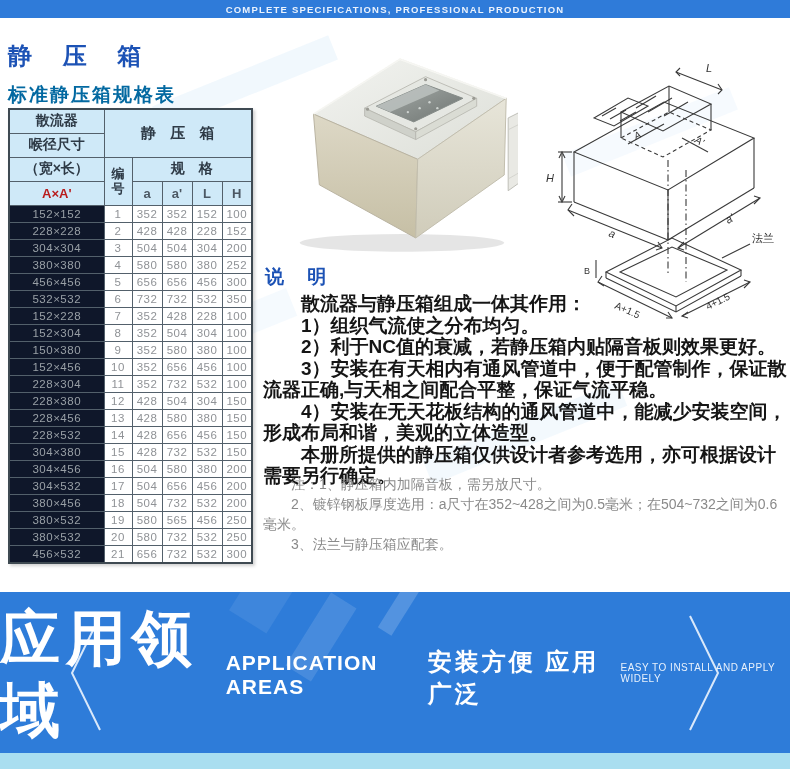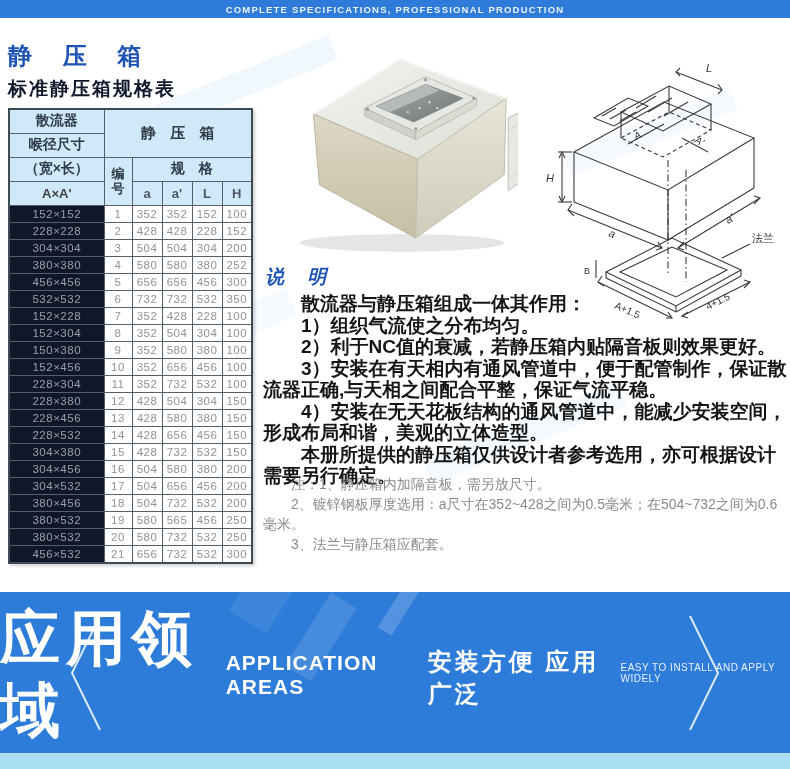--- a/index.html
+++ b/index.html
@@ -22,54 +22,54 @@
   .wm1 { left:150px; top:70px;  width:190px; height:26px; }
   .wm2 { left:70px;  top:330px; width:230px; height:30px; background:rgba(140,195,240,.09); }
   .wm3 { left:420px; top:420px; width:210px; height:26px; background:rgba(140,195,240,.10); }
   .wm4 { left:560px; top:120px; width:180px; height:24px; background:rgba(140,195,240,.08); }
   
   .main-title {
     position:absolute; left:8px; top:40px;
     color:#1c52b5; font-size:24px; font-weight:bold; letter-spacing:12px;
   }
   .sub-title {
-    position:absolute; left:8px; top:76px;
-    color:#0f172a; font-size:19px; font-weight:bold; letter-spacing:2px;
+    position:absolute; left:8px; top:82px;
+    color:#0369a1; font-size:19px; font-weight:bold; letter-spacing:2px;
   }
   
   table.spec {
     position:absolute; left:8px; top:108px; width:243px;
     border-collapse:collapse; table-layout:fixed;
     border:2px solid #3f4a52; background:#ffffff;
     box-shadow:2px 2px 3px rgba(0,0,0,.18);
   }
   table.spec td {
     border:1px solid #53606b; text-align:center; vertical-align:middle;
     overflow:hidden; white-space:nowrap;
   }
   table.spec thead td { background:#cfe9f8; color:#2e3a46; font-weight:bold; height:24px; font-size:14px; }
   table.spec thead td.plenum { font-size:15px; word-spacing:10px; }
   table.spec thead td.specw  { word-spacing:10px; }
   table.spec thead td.numcol { font-size:13px; line-height:15px; white-space:normal; word-break:break-all; padding:0 5px;text-align:center; }
-  table.spec thead td.axa    { color:#404040; font-size:13px; font-weight:bold; }
+  table.spec thead td.axa    { color:#b91c1c; font-size:13px; font-weight:bold; }
   table.spec thead td.subcol { font-size:13px; color:#4c5864; height:24px; }
   table.spec tbody td {
     height:16.6px; font-size:11.5px; color:#8f9296; letter-spacing:.5px;
     background:#ffffff; line-height:16px;
   }
   table.spec tbody td.size-cell { background:#0f172a; color:#99a0a6; }
   
   .photo { position:absolute; left:282px; top:34px; width:236px; height:224px; }
   
   .drawing { position:absolute; left:536px; top:20px; width:252px; height:302px; }
   .drawing text { font-family:"Liberation Sans", sans-serif; fill:#333; }
   
   .expl-title {
     position:absolute; left:265px; top:264px;
-    color:#1c52b5; font-size:19px; font-weight:bold; word-spacing:14px; letter-spacing:2px;font-style:italic;
+    color:#1c52b5; font-size:19px; font-weight:bold; word-spacing:14px; letter-spacing:2px;
   }
   .expl-body {
     position:absolute; left:263px; top:293px; width:524px;
     font-size:19px; font-weight:bold; color:#151515; line-height:21.5px;
   }
   .expl-body p { text-indent:2em; margin:0; }
   .notes {
     position:absolute; left:263px; top:474px; width:524px;
     font-size:14px; color:#8a8a8a; line-height:20px;
   }

